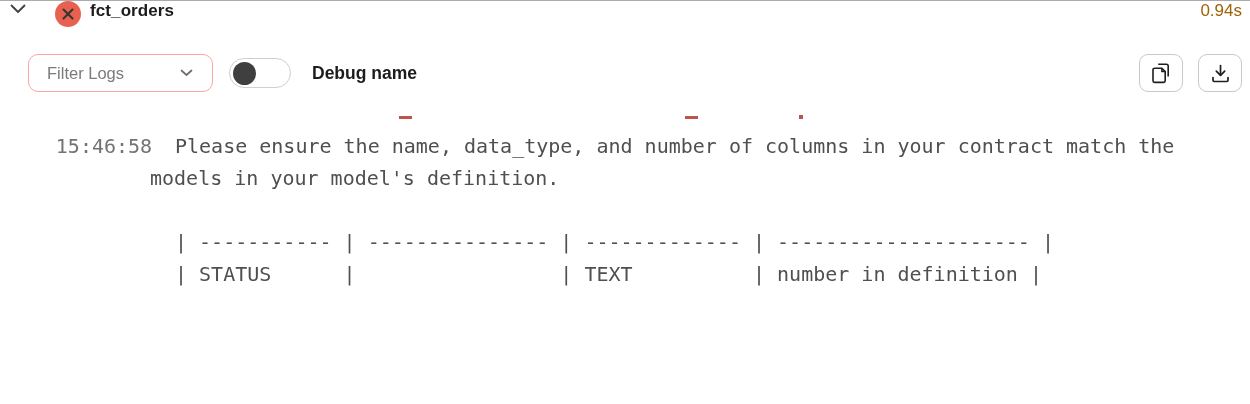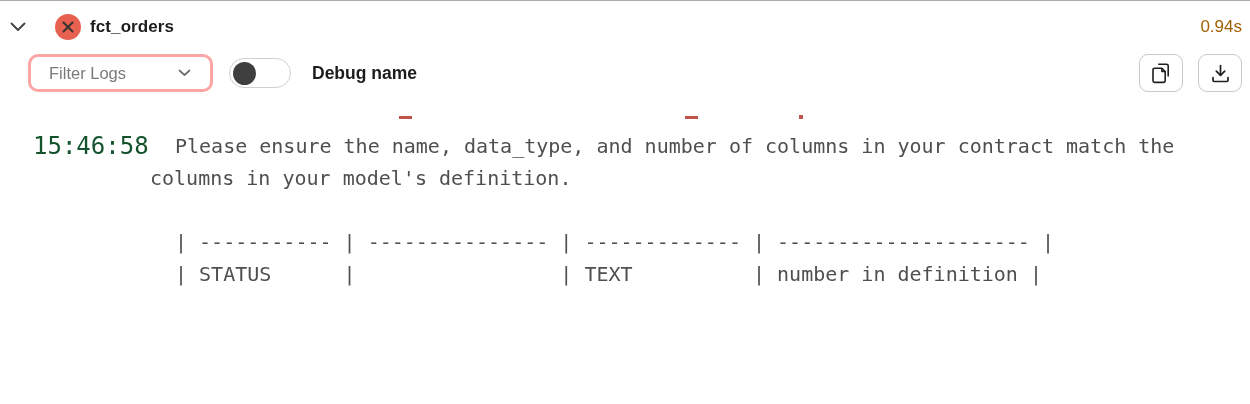--- a/index.html
+++ b/index.html
@@ -14,21 +14,21 @@
     border-top: 1px solid #ababab;
     overflow: hidden;
   }
 
   
   .header-row {
     position: absolute;
     top: 0; left: 0; right: 0;
     height: 52px;
     display: flex;
-    align-items: center;
+    align-items: flex-start;
     padding: 0 8px 0 10px;
   }
   .collapse-btn {
     width: 16px; height: 16px;
     display: flex; align-items: center; justify-content: center;
     background: none; border: none; cursor: pointer;
   }
   .err-badge {
     width: 26px; height: 26px;
     border-radius: 50%;
@@ -55,21 +55,21 @@
     top: 50px; left: 0; right: 0;
     height: 44px;
     display: flex;
     align-items: center;
     padding: 0 8px 0 28px;
   }
   .filter-btn {
     width: 185px;
     height: 38px;
     background: #ffffff;
-    border: 3px solid #fca5a5;
+    border: 1px solid #fca5a5;
     border-radius: 10px;
     display: flex;
     align-items: center;
     justify-content: space-between;
     padding: 0 19px 0 18px;
     cursor: pointer;
   }
   .filter-btn span {
     font-size: 16.5px;
     color: #7a7a7a;
@@ -126,24 +126,25 @@
 
   .log-entry {
     position: absolute;
     top: 33px; left: 33px;
     display: flex;
     align-items: flex-start;
   }
   .ts {
     width: 142px;
     flex: 0 0 142px;
-    font-size: 24px;
+    font-size: 20px;
     line-height: 32px;
-    color: #14532d;
+    color: #737373;
     white-space: pre;
+    text-align: center;
   }
   .msg { flex: 1; }
   .log-line {
     font-size: 20px;
     line-height: 32px;
     min-height: 32px;
     color: #4f4f4f;
     white-space: pre;
   }
   .log-line.outdent { margin-left: -25px; }
@@ -201,21 +202,21 @@
 
   <div class="log-area">
     <span class="red-frag f1"></span>
     <span class="red-frag f2"></span>
     <span class="red-frag f3"></span>
 
     <div class="log-entry">
       <span class="ts">15:46:58</span>
       <div class="msg">
           <div class="log-line">Please ensure the name, data_type, and number of columns in your contract match the</div>
-          <div class="log-line outdent">columns in your model's definition.</div>
+          <div class="log-line outdent">models in your model's definition.</div>
           <div class="log-line"></div>
           <div class="log-line">| ----------- | --------------- | ------------- | --------------------- |</div>
           <div class="log-line">| STATUS      |                 | TEXT          | number in definition |</div>
         </div>
     </div>
   </div>
 
 </div>
 
 </body></html>

